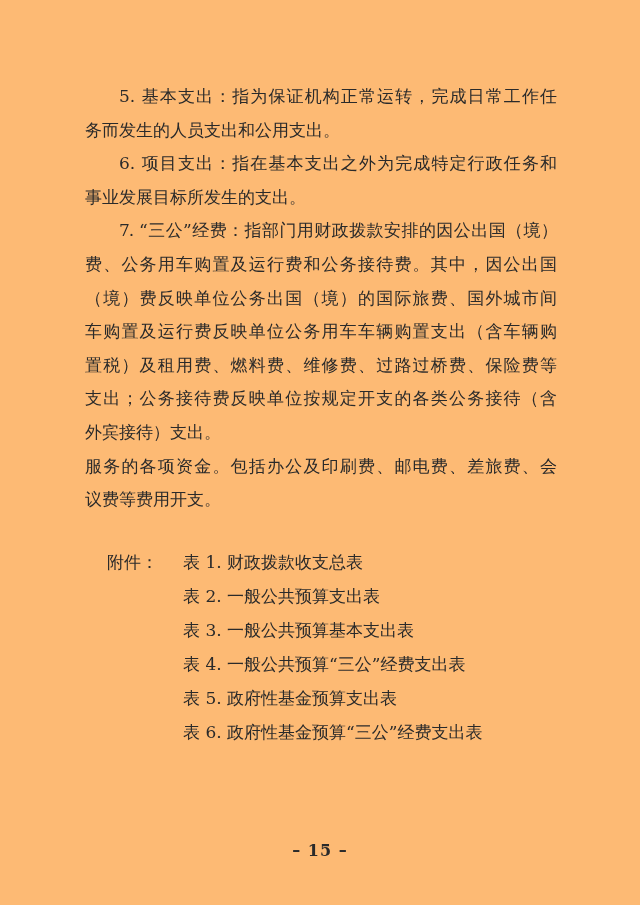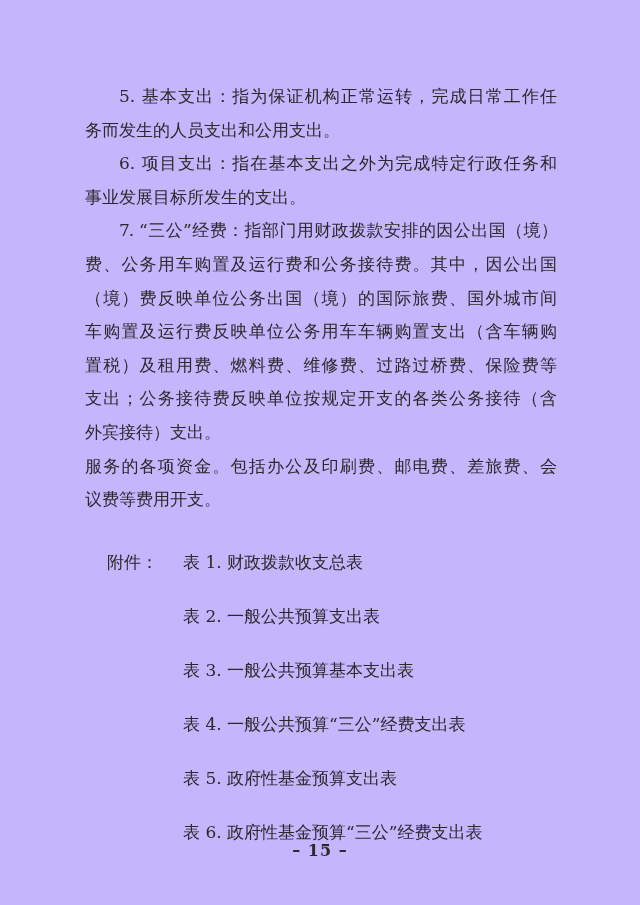--- a/index.html
+++ b/index.html
@@ -4,21 +4,21 @@
 <style>
   html, body {
     margin: 0;
     padding: 0;
     background: #ffffff;
   }
   .page {
     position: relative;
     width: 640px;
     height: 905px;
-    background: #c4b5fd;
+    background: #fdba74;
     overflow: hidden;
     font-family: "DejaVu Serif", "Liberation Serif", serif;
     color: #2a2a2a;
   }
   .body-text {
     position: absolute;
     left: 85px;
     top: 80px;
     width: 472px;
     font-size: 17px;
@@ -41,21 +41,20 @@
     letter-spacing: -1px;
   }
   .attach-block {
     margin-top: 28px;
     line-height: 34px;
     font-size: 17px;
   }
   .attach-row {
     padding-left: 22px;
     white-space: nowrap;
-    margin-top: 20px;
   }
   .attach-label {
     display: inline-block;
     width: 76px;
   }
   .page-footer {
     position: absolute;
     top: 841px;
     left: 0;
     width: 100%;

